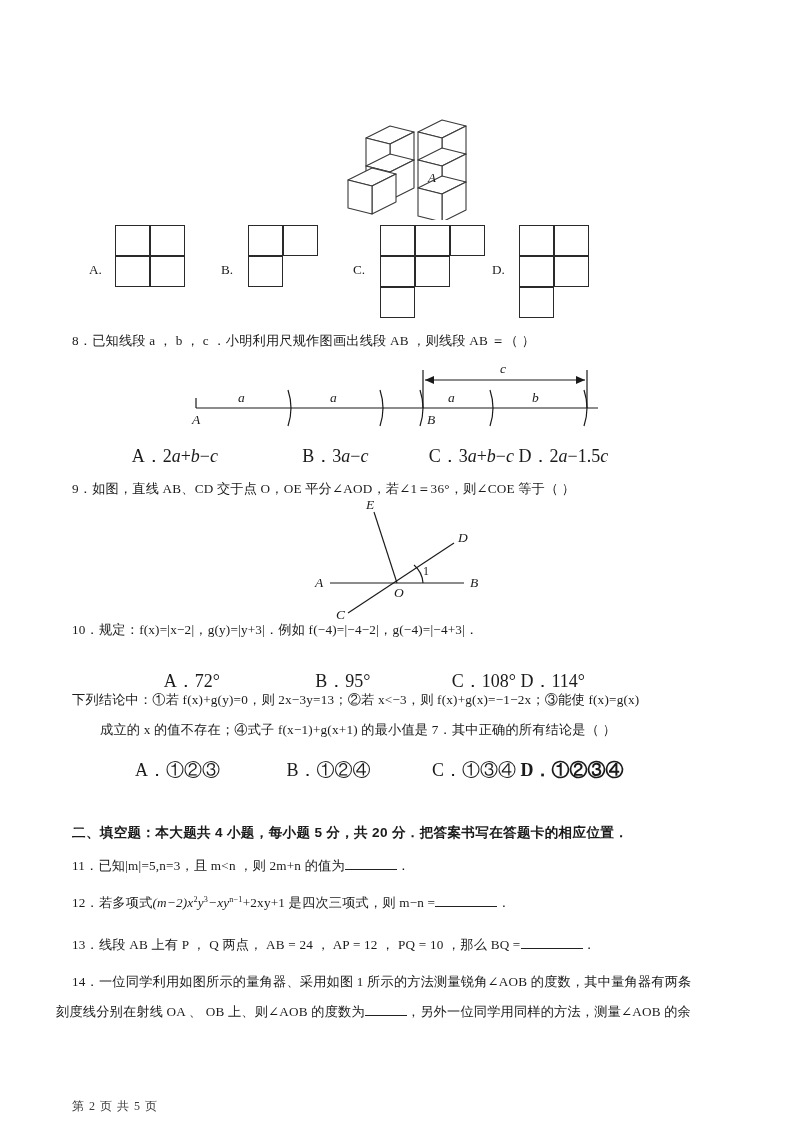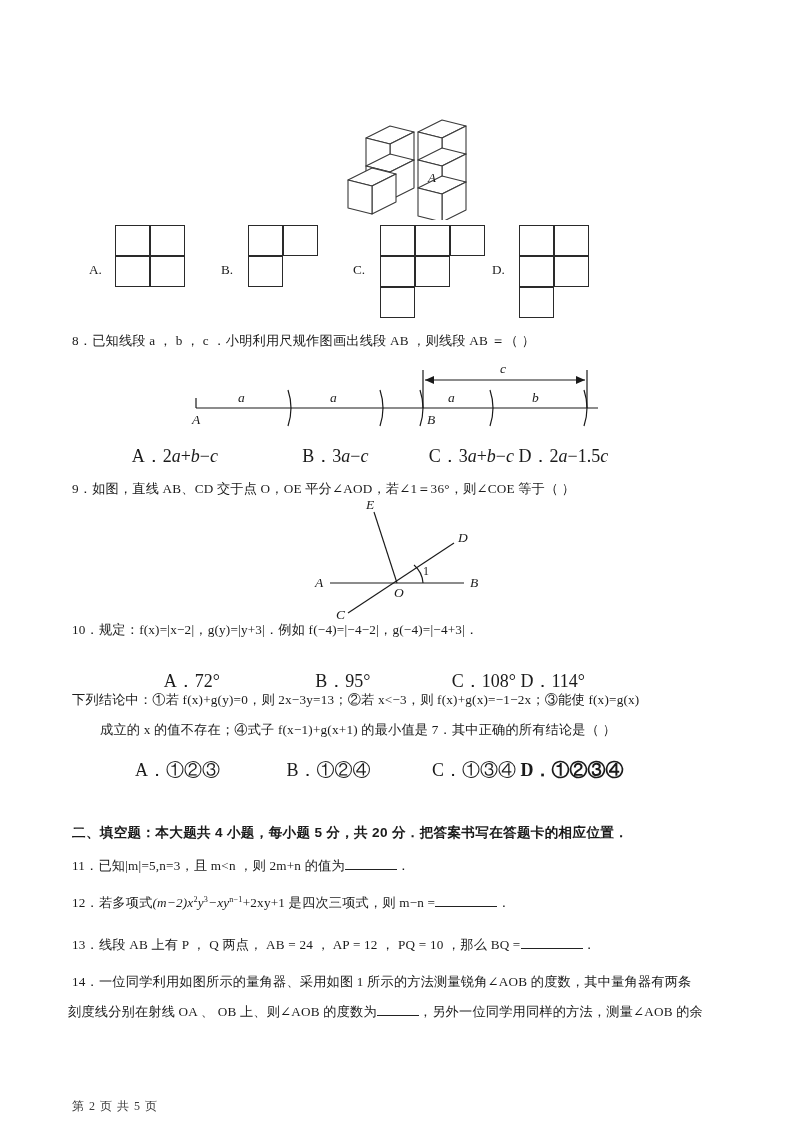--- a/index.html
+++ b/index.html
@@ -267,20 +267,20 @@
 
   <div class="abs qtext" style="left:72px; top:893px;">
     <span>12．若多项式</span><span class="itl">(m−2)x</span><sup>2</sup><span class="itl">y</span><sup>3</sup><span class="itl">−xy</span><sup>n−1</sup><span>+2xy+1 是四次三项式，则 m−n =</span><span class="blank-l"></span>．
   </div>
 
   <div class="abs qtext" style="left:72px; top:935px;">
     <span>13．线段 AB 上有 P ， Q 两点， AB = 24 ， AP = 12 ， PQ = 10 ，那么 BQ =</span><span class="blank-l"></span>．
   </div>
 
   <div class="abs qtext" style="left:72px; top:972px;">14．一位同学利用如图所示的量角器、采用如图 1 所示的方法测量锐角∠AOB 的度数，其中量角器有两条</div>
-  <div class="abs qtext" style="left:68px; top:1002px;">
+  <div class="abs qtext" style="left:56px; top:1002px;">
     <span>刻度线分别在射线 OA 、 OB 上、则∠AOB 的度数为</span><span class="blank-s"></span><span>，另外一位同学用同样的方法，测量∠AOB 的余</span>
   </div>
 
   <div class="footer-rule"></div>
   <div class="footer">第 2 页 共 5 页</div>
 
 </div>
 
 </body></html>

